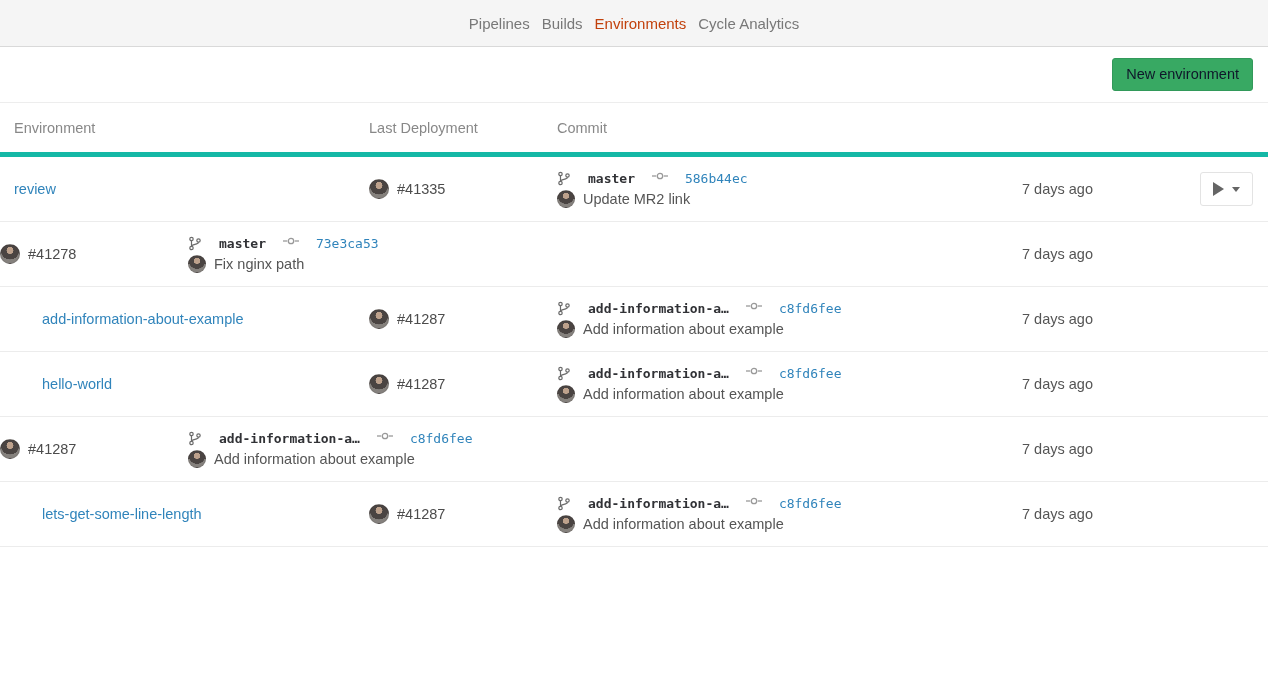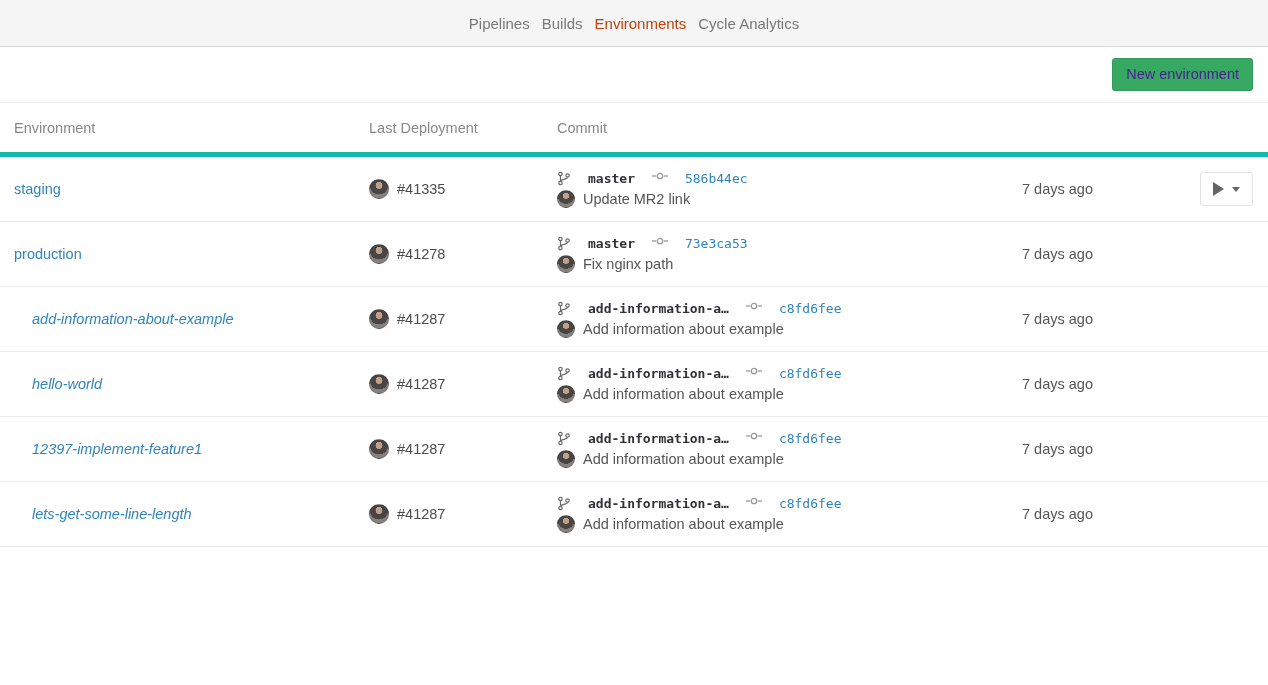--- a/index.html
+++ b/index.html
@@ -33,21 +33,21 @@
     border-bottom: 1px solid #ededed;
     display: flex;
     align-items: center;
     justify-content: flex-end;
     padding-right: 15px;
   }
   .btn-new {
     background: #38a963;
     border: 1px solid #32995a;
     border-radius: 3px;
-    color: #4c1d95;
+    color: #0f172a;
     font-family: "Liberation Sans", sans-serif;
     font-size: 14.5px;
     padding: 8px 13px;
     cursor: pointer;
     line-height: 1.1;
   }
 
   
   .thead {
     display: flex;
@@ -58,21 +58,21 @@
     font-size: 14.5px;
   }
   .row {
     display: flex;
     align-items: center;
     height: 65px;
     border-bottom: 1px solid #ececec;
     font-size: 14.5px;
   }
   .col-env      { flex: 0 0 369px; padding-left: 14px; }
-  .col-env.child{ padding-left: 32px; font-style: italic; }
+  .col-env.child{ padding-left: 42px; }
   .col-deploy   { flex: 0 0 188px; display: flex; align-items: center; gap: 8px; }
   .col-commit   { flex: 1 1 auto; min-width: 0; }
   .col-ago      { flex: 0 0 145px; padding-left: 25px; color: #555; }
   .col-actions  { flex: 0 0 126px; display: flex; justify-content: flex-end; padding-right: 15px; }
 
   .env-link { color: #3084bb; text-decoration: none; cursor: pointer; }
   .deploy-id { font-weight: normal; color: #4c4c4c; }
 
   .avatar {
     width: 20px; height: 20px;
@@ -177,21 +177,21 @@
   <div class="thead">
     <div class="col-env">Environment</div>
     <div class="col-deploy">Last Deployment</div>
     <div class="col-commit">Commit</div>
     <div class="col-ago"></div>
     <div class="col-actions"></div>
   </div>
 
   <div class="row">
     <div class="col-env">
-      <a class="env-link">staging</a>
+      <a class="env-link">review</a>
     </div>
     <div class="col-deploy">
       <span class="avatar"></span>
       <a class="deploy-id">#41335</a>
     </div>
     <div class="col-commit">
       <div class="commit-line">
         <span class="icon-svg">
           <svg width="14" height="15" viewBox="0 0 14 15">
               <g fill="none" stroke="#6b6b6b" stroke-width="1.2">
@@ -223,23 +223,20 @@
     <div class="col-ago">7 days ago</div>
     <div class="col-actions">
       <button class="play-btn">
         <span class="play-tri"></span>
         <span class="chev-down"></span>
       </button>
     </div>
   </div>
 
   <div class="row">
-    <div class="col-env">
-      <a class="env-link">production</a>
-    </div>
     <div class="col-deploy">
       <span class="avatar"></span>
       <a class="deploy-id">#41278</a>
     </div>
     <div class="col-commit">
       <div class="commit-line">
         <span class="icon-svg">
           <svg width="14" height="15" viewBox="0 0 14 15">
               <g fill="none" stroke="#6b6b6b" stroke-width="1.2">
                 <circle cx="3.5" cy="3" r="1.7"></circle>
@@ -351,23 +348,20 @@
       <div class="commit-msg-line">
         <span class="avatar avatar-sm"></span>
         <span>Add information about example</span>
       </div>
     </div>
     <div class="col-ago">7 days ago</div>
     <div class="col-actions"></div>
   </div>
 
   <div class="row">
-    <div class="col-env child">
-      <a class="env-link">12397-implement-feature1</a>
-    </div>
     <div class="col-deploy">
       <span class="avatar"></span>
       <a class="deploy-id">#41287</a>
     </div>
     <div class="col-commit">
       <div class="commit-line">
         <span class="icon-svg">
           <svg width="14" height="15" viewBox="0 0 14 15">
               <g fill="none" stroke="#6b6b6b" stroke-width="1.2">
                 <circle cx="3.5" cy="3" r="1.7"></circle>

